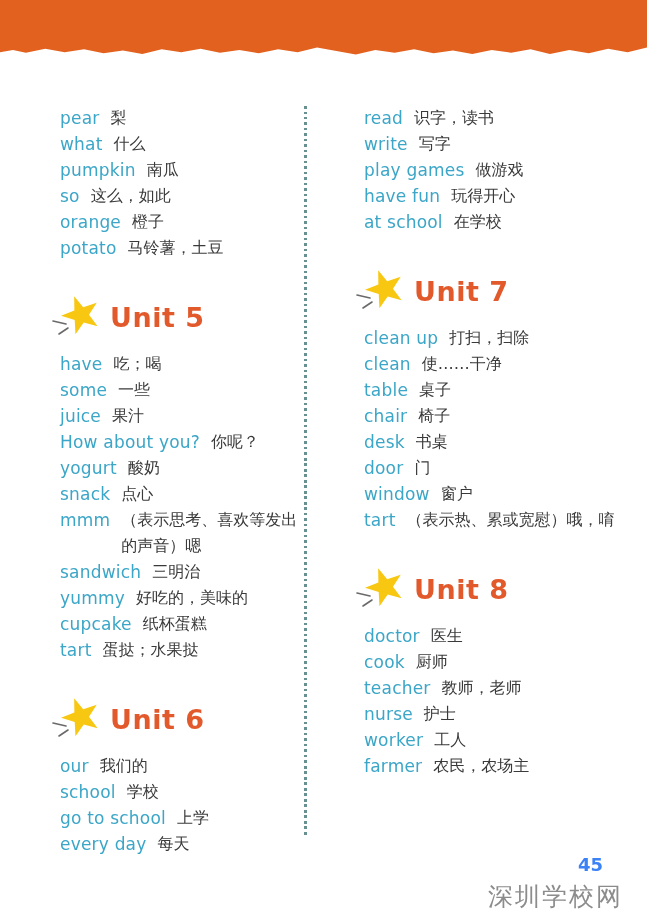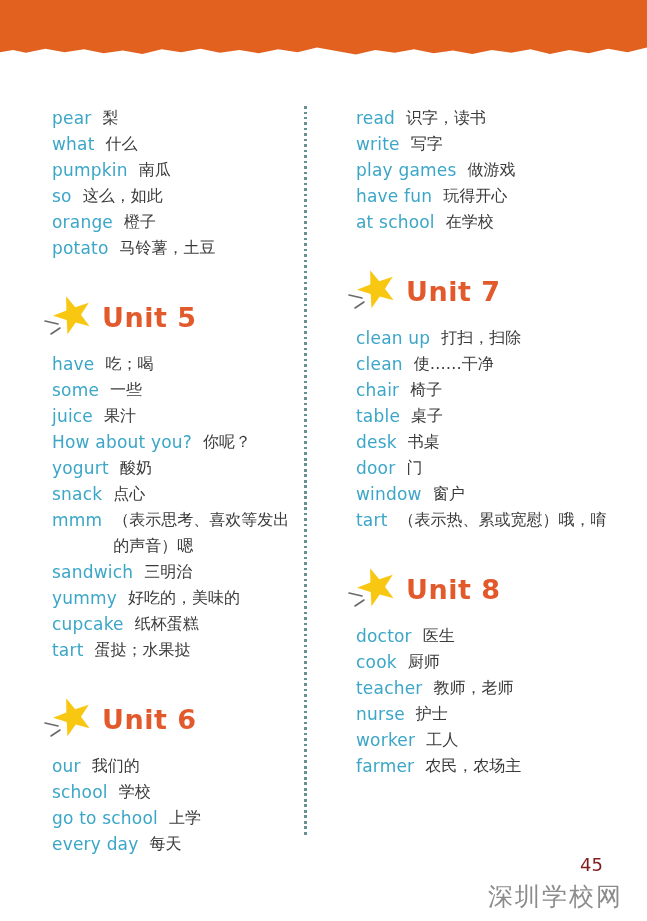--- a/index.html
+++ b/index.html
@@ -16,22 +16,22 @@
     background:#E2611E;
     clip-path:polygon(0% 0%,100% 0%,100% 82%,97% 90%,94% 84%,91% 92%,88% 86%,85% 93%,82% 85%,79% 91%,76% 86%,73% 93%,70% 87%,67% 92%,64% 85%,61% 91%,58% 86%,55% 94%,52% 88%,49% 82%,46% 90%,43% 85%,40% 92%,37% 86%,34% 91%,31% 84%,28% 90%,25% 85%,22% 93%,19% 87%,16% 92%,13% 85%,10% 90%,7% 84%,4% 91%,2% 86%,0% 90%);
   }
   
   .divider{
     position:absolute;left:304px;top:106px;width:3px;height:730px;
     background:repeating-linear-gradient(to bottom,#4E7D7D 0 2.5px,transparent 2.5px 5.5px);
     opacity:.85;
   }
   .col{position:absolute;top:105px;}
-  .col-left{left:52px;width:250px;}
-  .col-right{left:356px;width:272px;}
+  .col-left{left:60px;width:250px;}
+  .col-right{left:364px;width:272px;}
   .word-row{display:flex;align-items:flex-start;line-height:26px;}
   .word-en{
     color:#3BA6C7;font-size:17px;font-weight:500;
     white-space:pre;margin-right:11px;letter-spacing:.2px;
     font-family:"DejaVu Sans", sans-serif;
   }
   .word-zh{
     color:#3A3A3A;font-size:16px;font-weight:500;flex:1;
     font-family:"DejaVu Sans", sans-serif;
   }
@@ -39,21 +39,21 @@
     display:flex;align-items:center;height:52px;
     margin-top:30px;margin-bottom:8px;
   }
   .unit-star{width:56px;height:52px;margin-left:-10px;margin-right:4px;flex:0 0 auto;}
   .unit-label{
     color:#E2592B;font-size:27px;font-weight:bold;letter-spacing:.5px;
     font-family:"DejaVu Sans", sans-serif;
   }
   .page-number{
     position:absolute;right:44px;top:854px;
-    color:#7f1d1d;font-size:18px;font-weight:400;
+    color:#3b82f6;font-size:18px;font-weight:700;
   }
   .watermark{
     position:absolute;right:24px;top:880px;
     color:#8C8C8C;font-size:25px;letter-spacing:2px;
     font-family:Liberation Mono, monospace;
   }
 </style>
 </head>
 <body>
 
@@ -229,27 +229,27 @@
     <span class="word-en">clean up</span>
     <span class="word-zh">打扫，扫除</span>
   </div>
 
   <div class="word-row">
     <span class="word-en">clean</span>
     <span class="word-zh">使……干净</span>
   </div>
 
   <div class="word-row">
+    <span class="word-en">table</span>
+    <span class="word-zh">桌子</span>
+  </div>
+
+  <div class="word-row">
     <span class="word-en">chair</span>
     <span class="word-zh">椅子</span>
-  </div>
-
-  <div class="word-row">
-    <span class="word-en">table</span>
-    <span class="word-zh">桌子</span>
   </div>
 
   <div class="word-row">
     <span class="word-en">desk</span>
     <span class="word-zh">书桌</span>
   </div>
 
   <div class="word-row">
     <span class="word-en">door</span>
     <span class="word-zh">门</span>

